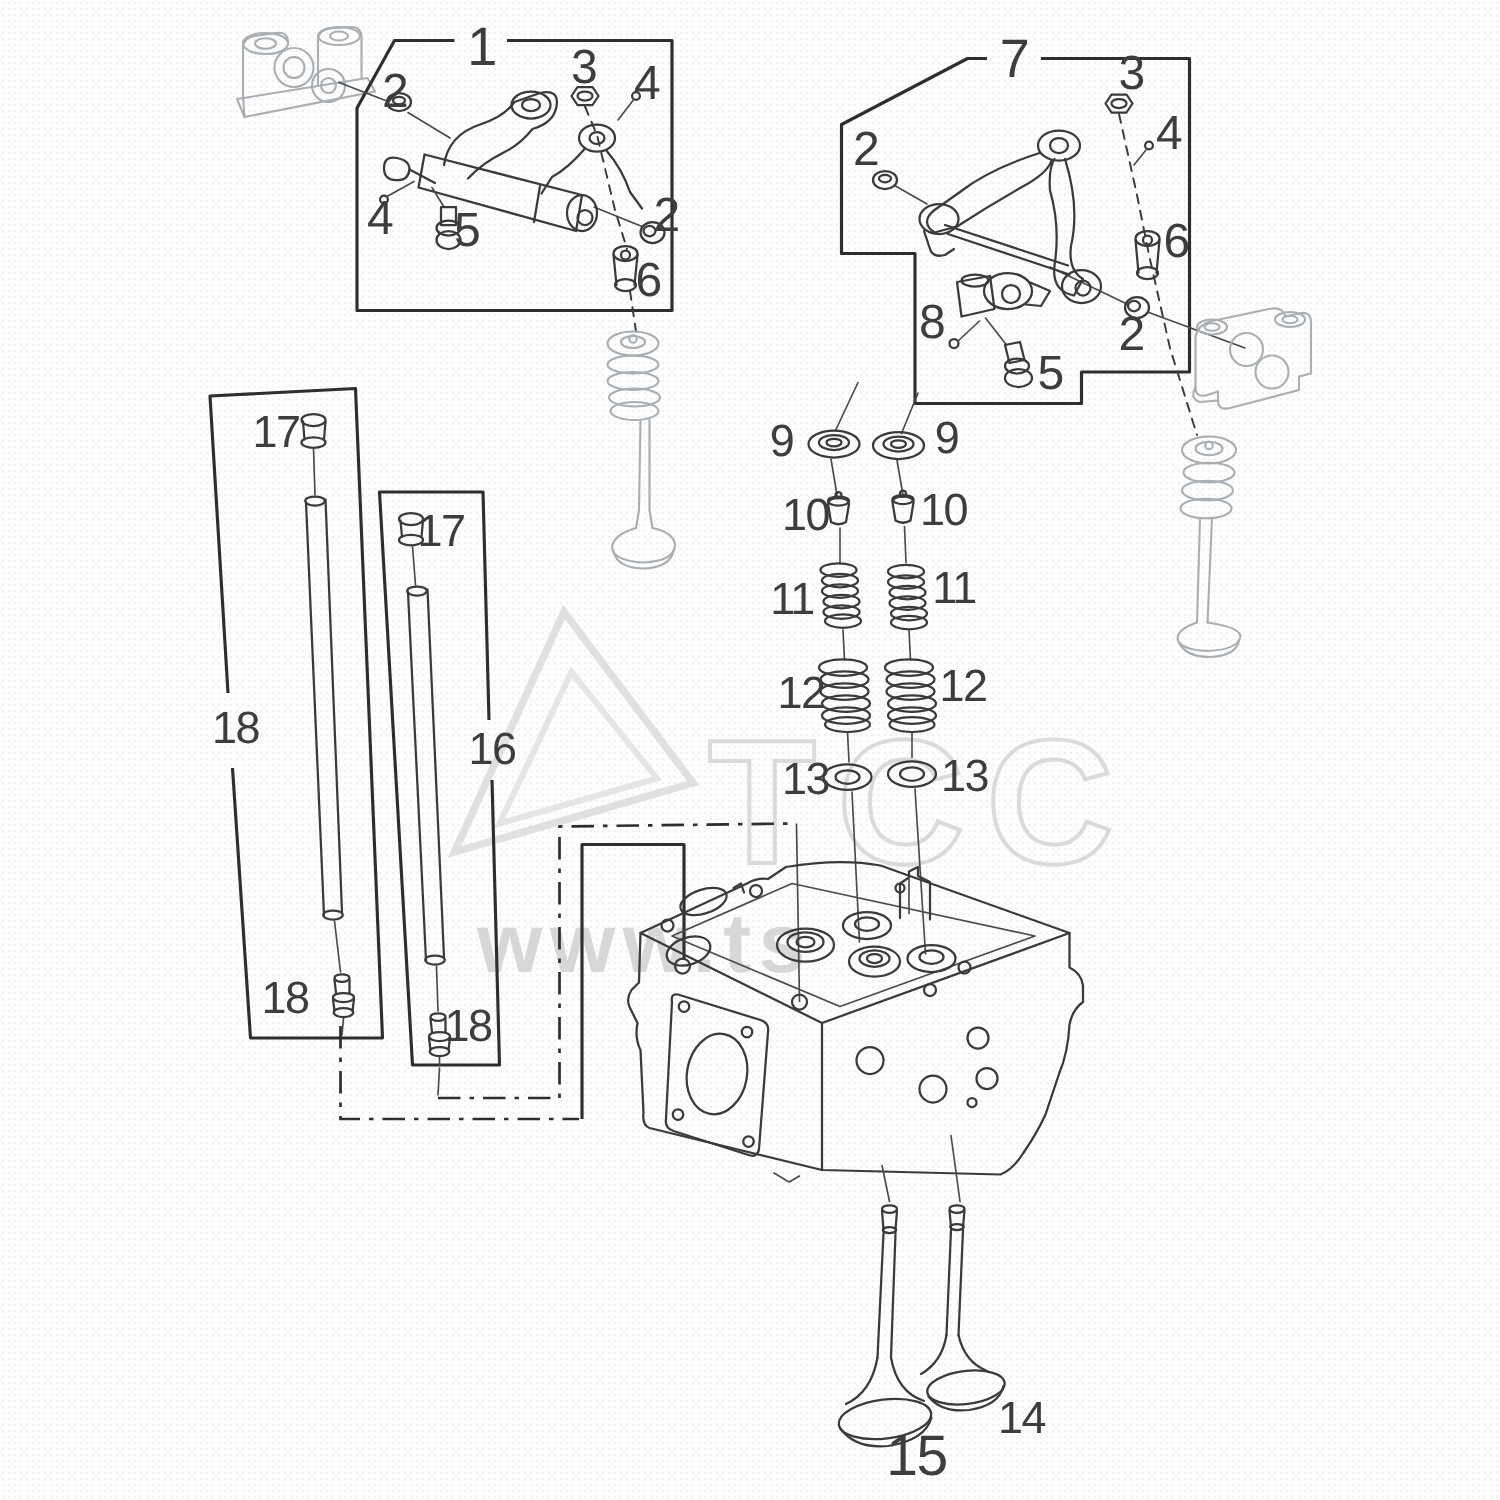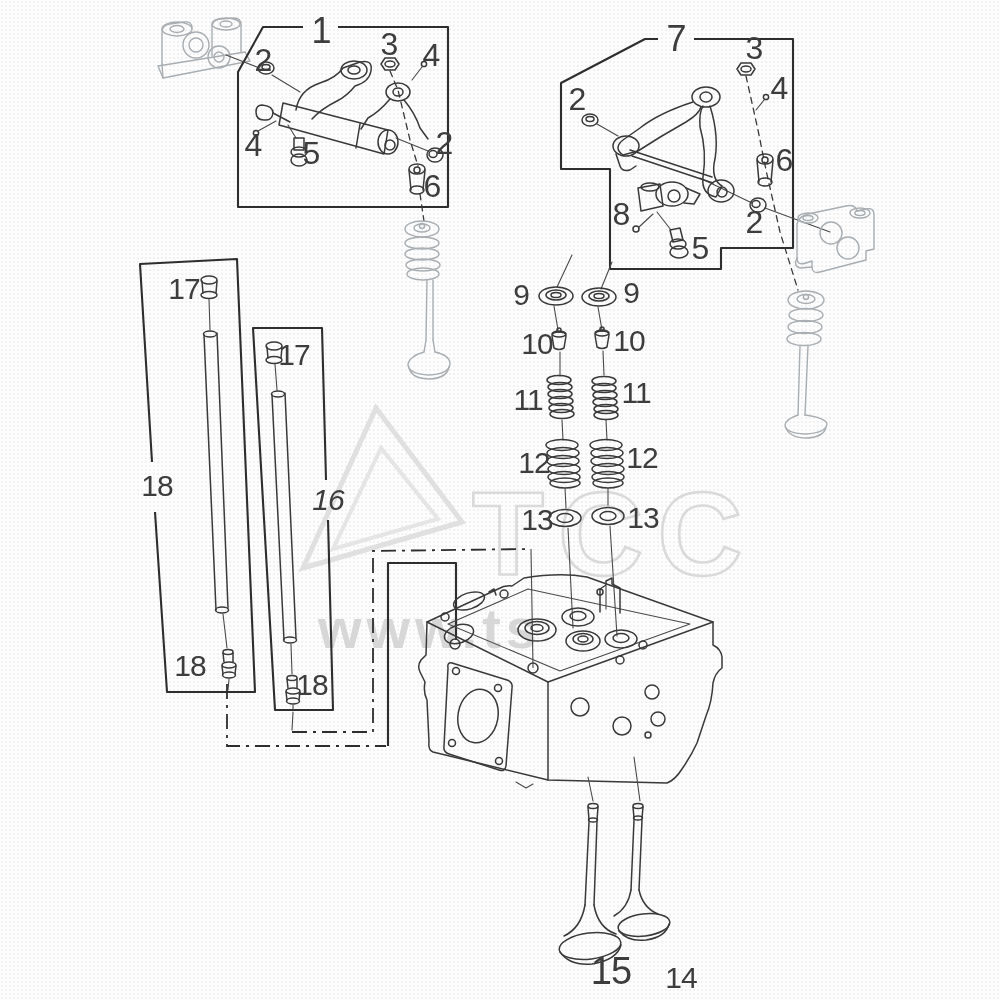--- a/index.html
+++ b/index.html
@@ -429,19 +429,19 @@
       <span class="plabel" style="left: 629px; top: 341px; font-size: 30px;">10</span>
       <span class="plabel" style="left: 528px; top: 400px; font-size: 30px;">11</span>
       <span class="plabel" style="left: 636px; top: 393px; font-size: 30px;">11</span>
       <span class="plabel" style="left: 534px; top: 463px; font-size: 30px;">12</span>
       <span class="plabel" style="left: 642px; top: 458px; font-size: 30px;">12</span>
       <span class="plabel" style="left: 537px; top: 520px; font-size: 30px;">13</span>
       <span class="plabel" style="left: 643px; top: 518px; font-size: 30px;">13</span>
       <span class="plabel" style="left: 184px; top: 289px; font-size: 30px;">17</span>
       <span class="plabel" style="left: 294px; top: 355px; font-size: 30px;">17</span>
       <span class="plabel" style="left: 157px; top: 486px; font-size: 30px;">18</span>
-      <span class="plabel" style="left: 328px; top: 500px; font-size: 30px; font-style: italic;">16</span>
+      <span class="plabel" style="left: 328px; top: 500px; font-size: 30px;">16</span>
       <span class="plabel" style="left: 190px; top: 666px; font-size: 30px;">18</span>
       <span class="plabel" style="left: 312px; top: 685px; font-size: 30px;">18</span>
       <span class="plabel" style="left: 611px; top: 971px; font-size: 38px;">15</span>
-      <span class="plabel" style="left: 681px; top: 978px; font-size: 30px;">14</span>
+      <span class="plabel" style="left: 681px; top: 946px; font-size: 30px;">14</span>
     </div>
 </div>
 
 </body></html>

